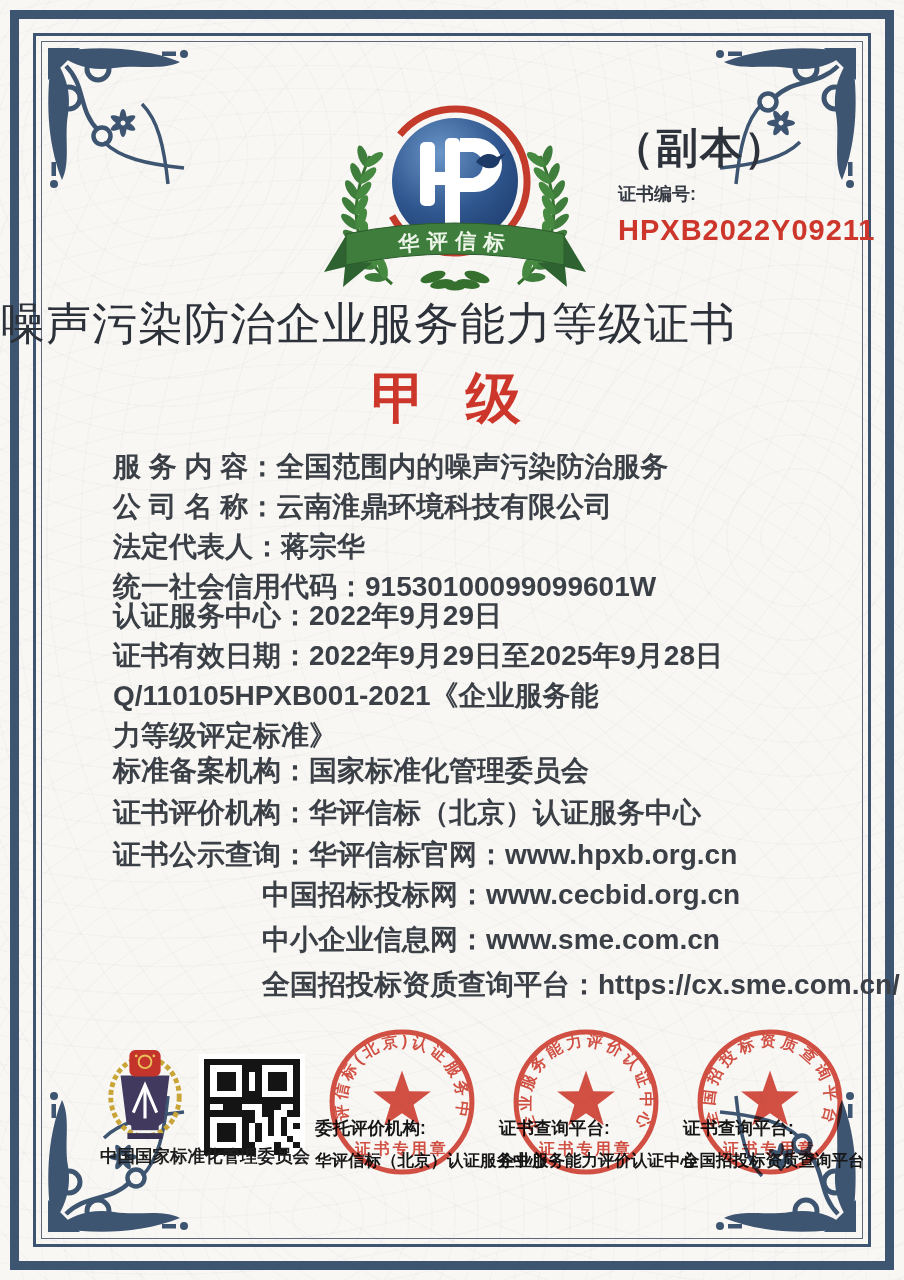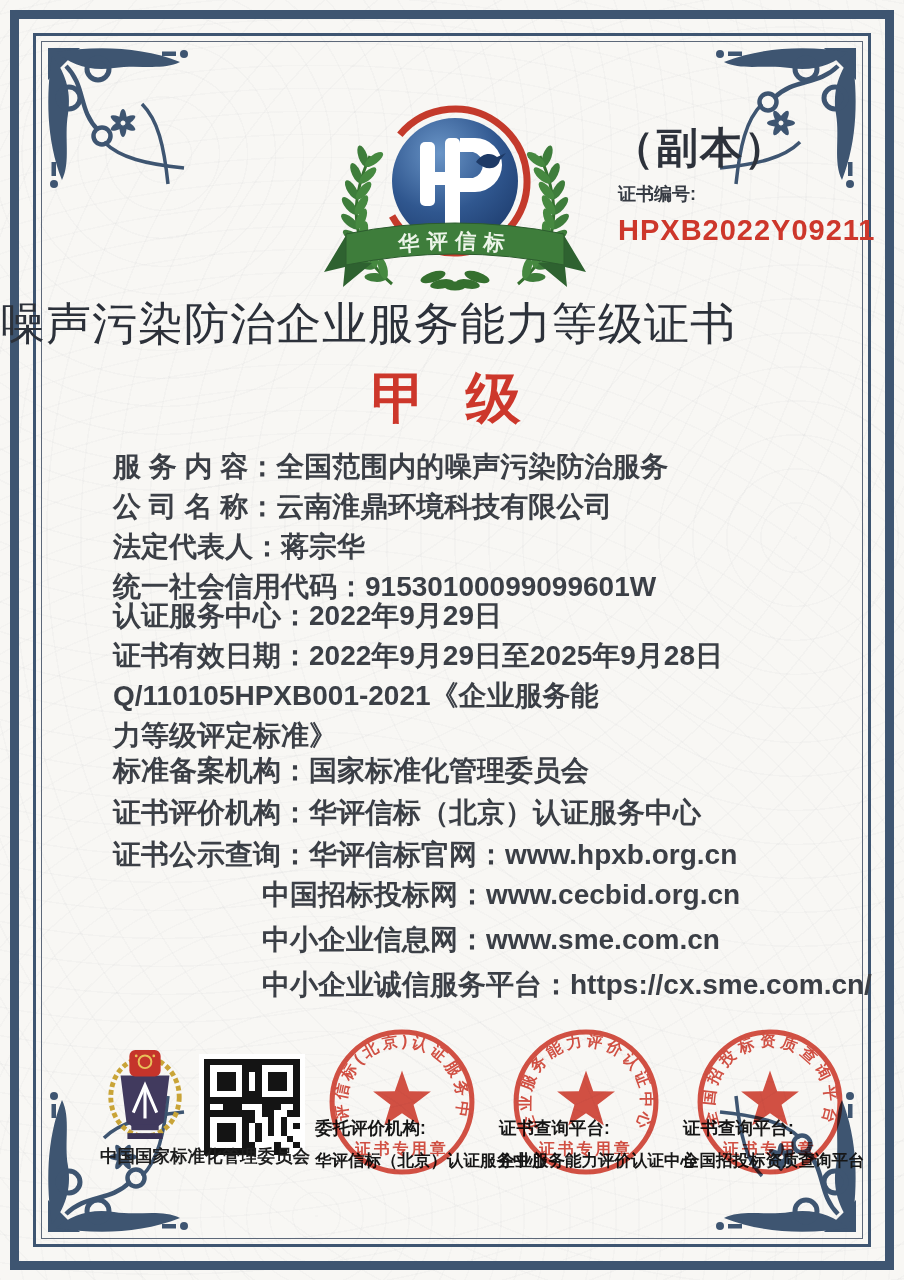--- a/index.html
+++ b/index.html
@@ -231,21 +231,21 @@
       </div>
     <div class="row">
         <span class="lbl">证书公示查询：</span>
         <span class="val">华评信标官网：www.hpxb.org.cn</span>
       </div>
   </div>
 
   <div class="links-block">
     <div>中国招标投标网：www.cecbid.org.cn</div>
     <div>中小企业信息网：www.sme.com.cn</div>
-    <div>中小企业诚信服务平台：https://cx.sme.com.cn/</div>
+    <div>全国招投标资质查询平台：https://cx.sme.com.cn/</div>
   </div>
 
   <div class="sac-group">
     <svg class="sac-emblem" width="88" height="98" viewBox="0 0 90 100">
       <ellipse cx="45" cy="52" rx="35" ry="40" fill="none" stroke="#c9a437" stroke-width="5" stroke-dasharray="5 3"></ellipse>
       <path d="M20,30 L70,30 L64,78 Q45,93 26,78 Z" fill="#413a5e"></path>
       <rect x="29" y="4" width="32" height="27" rx="6" fill="#c5342b"></rect>
       <circle cx="45" cy="16" r="6.5" fill="none" stroke="#e8c05a" stroke-width="2"></circle>
       <circle cx="36" cy="10" r="1.4" fill="#e8c05a"></circle>
         <circle cx="54" cy="10" r="1.4" fill="#e8c05a"></circle>

